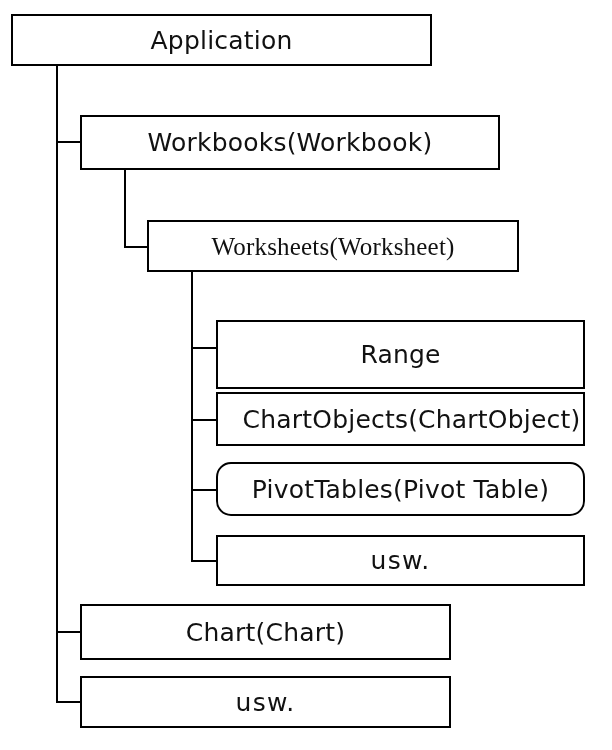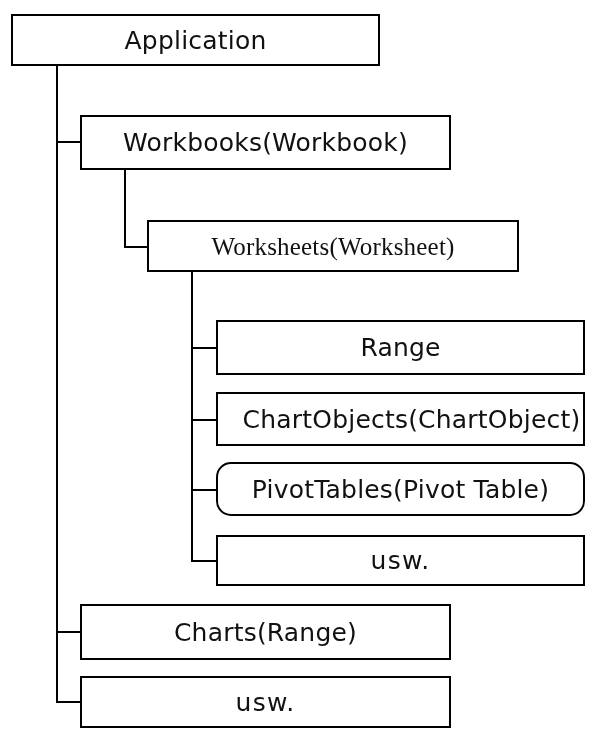--- a/index.html
+++ b/index.html
@@ -56,49 +56,49 @@
 
   <div class="conn conn-v" style="left:124px; top:168px; height:80px;"></div>
   <div class="conn conn-h" style="left:124px; top:246px; width:25px;"></div>
 
   <div class="conn conn-v" style="left:191px; top:270px; height:292px;"></div>
   <div class="conn conn-h" style="left:191px; top:347px; width:27px;"></div>
   <div class="conn conn-h" style="left:191px; top:419px; width:27px;"></div>
   <div class="conn conn-h" style="left:191px; top:489px; width:27px;"></div>
   <div class="conn conn-h" style="left:191px; top:560px; width:27px;"></div>
 
-  <div class="node" style="left:11px; top:14px; width:369px; height:52px;">
+  <div class="node" style="left:11px; top:14px; width:421px; height:52px;">
     <span class="node-label">Application</span>
   </div>
 
-  <div class="node" style="left:80px; top:115px; width:371px; height:55px;">
+  <div class="node" style="left:80px; top:115px; width:420px; height:55px;">
     <span class="node-label">Workbooks(Workbook)</span>
   </div>
 
   <div class="node" style="left:147px; top:220px; width:372px; height:52px;font-family:Liberation Serif, serif;">
     <span class="node-label">Worksheets(Worksheet)</span>
   </div>
 
-  <div class="node" style="left:216px; top:320px; width:369px; height:55px;">
+  <div class="node" style="left:216px; top:320px; width:369px; height:69px;">
     <span class="node-label">Range</span>
   </div>
 
   <div class="node" style="left:216px; top:392px; width:369px; height:54px;padding-left:22px;">
     <span class="node-label">ChartObjects(ChartObject)</span>
   </div>
 
   <div class="node" style="left:216px; top:462px; width:369px; height:54px;border-radius:15px;">
     <span class="node-label">PivotTables(Pivot Table)</span>
   </div>
 
   <div class="node" style="left:216px; top:535px; width:369px; height:51px;">
     <span class="node-label small-gap">usw.</span>
   </div>
 
   <div class="node" style="left:80px; top:604px; width:371px; height:56px;">
-    <span class="node-label">Charts(Range)</span>
+    <span class="node-label">Chart(Chart)</span>
   </div>
 
   <div class="node" style="left:80px; top:676px; width:371px; height:52px;">
     <span class="node-label small-gap">usw.</span>
   </div>
 
 </div>
 
 </body></html>

